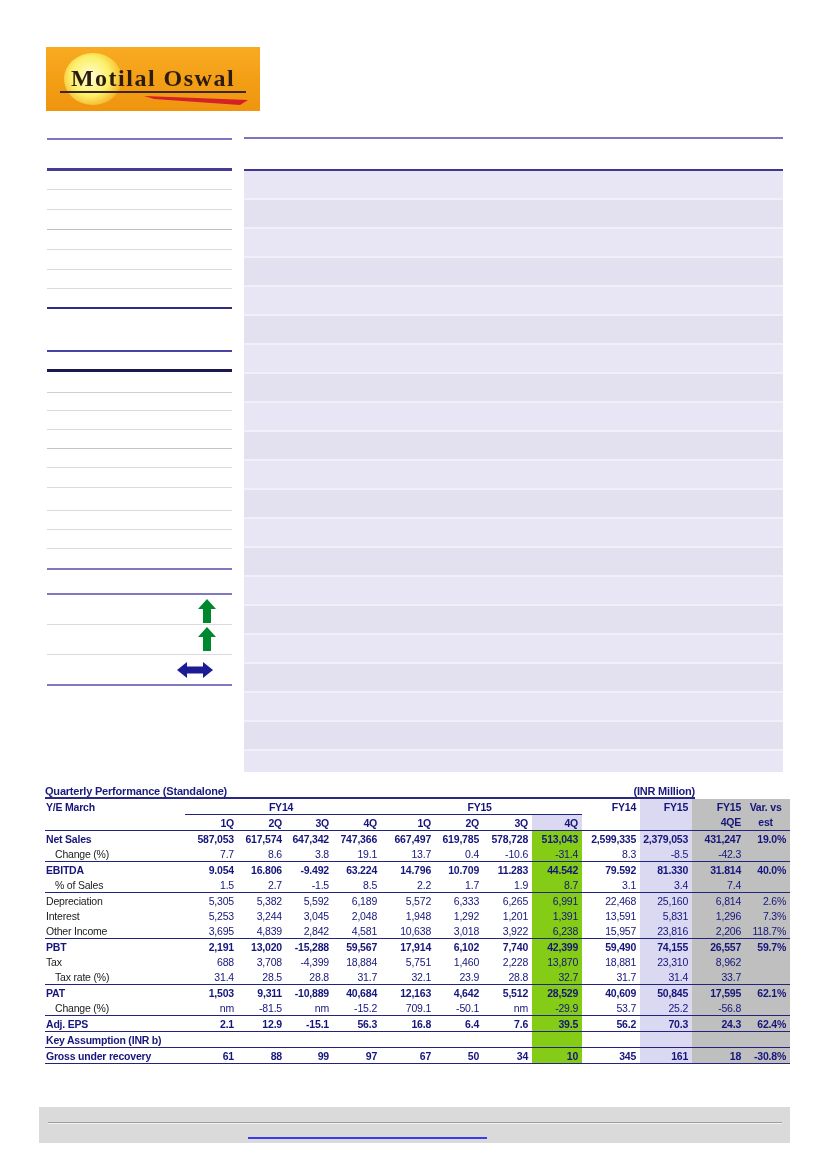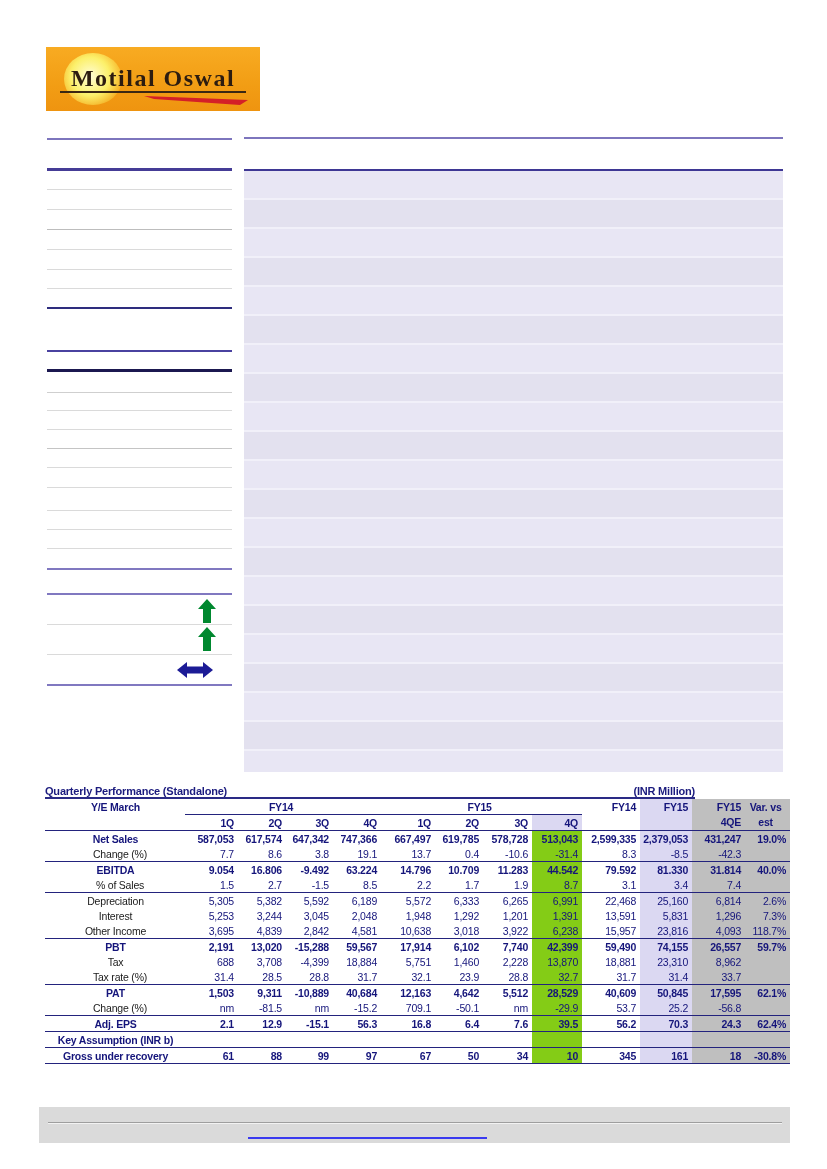--- a/index.html
+++ b/index.html
@@ -34,21 +34,21 @@
 
   
   #tbl-title{position:absolute;left:45px;top:784px;width:650px;height:13px;
     display:flex;justify-content:space-between;align-items:flex-end;
     font-size:11px;font-weight:bold;color:#1b1b7e;letter-spacing:-0.2px;
     border-bottom:2px solid #2a2a85;padding-bottom:0px;}
   #qtable{position:absolute;left:45px;top:799px;width:745px;
     border-collapse:collapse;table-layout:fixed;
     font-size:10.5px;color:#15157b;letter-spacing:-0.2px;}
   #qtable td{padding:0 4px 0 0;text-align:right;white-space:nowrap;height:15px;line-height:14px;overflow:hidden;}
-  #qtable td.lbl{text-align:center;padding:0 0 0 1px;color:#1a1a1a;margin-top:8px;}
+  #qtable td.lbl{text-align:left;padding:0 0 0 1px;color:#1a1a1a;margin-top:8px;}
   #qtable td.ind{padding-left:10px;}
   #qtable tr.bold td{font-weight:bold;}
   #qtable tr.bold td.lbl{color:#15157b;}
   #qtable tr.hdr td{font-weight:bold;color:#15157b;}
   #qtable tr.bb td{border-bottom:1.5px solid #23237d;}
   #qtable td.grp{text-align:center;border-bottom:1.5px solid #23237d;}
   #qtable td.lav{background:#dbd8f2;}
   #qtable td.gry{background:#bfbfbf;}
   #qtable td.ctr{text-align:center;}
   #qtable tbody td:nth-child(9){background:#84cc16;}
@@ -259,21 +259,21 @@
           <td>3,695</td>
           <td>4,839</td>
           <td>2,842</td>
           <td>4,581</td>
           <td>10,638</td>
           <td>3,018</td>
           <td>3,922</td>
           <td>6,238</td>
           <td>15,957</td>
           <td>23,816</td>
-          <td>4,093</td>
+          <td>2,206</td>
           <td>118.7%</td>
         </tr>
         <tr class="bold">
           <td class="lbl">PBT</td>
           <td>2,191</td>
           <td>13,020</td>
           <td>-15,288</td>
           <td>59,567</td>
           <td>17,914</td>
           <td>6,102</td>

